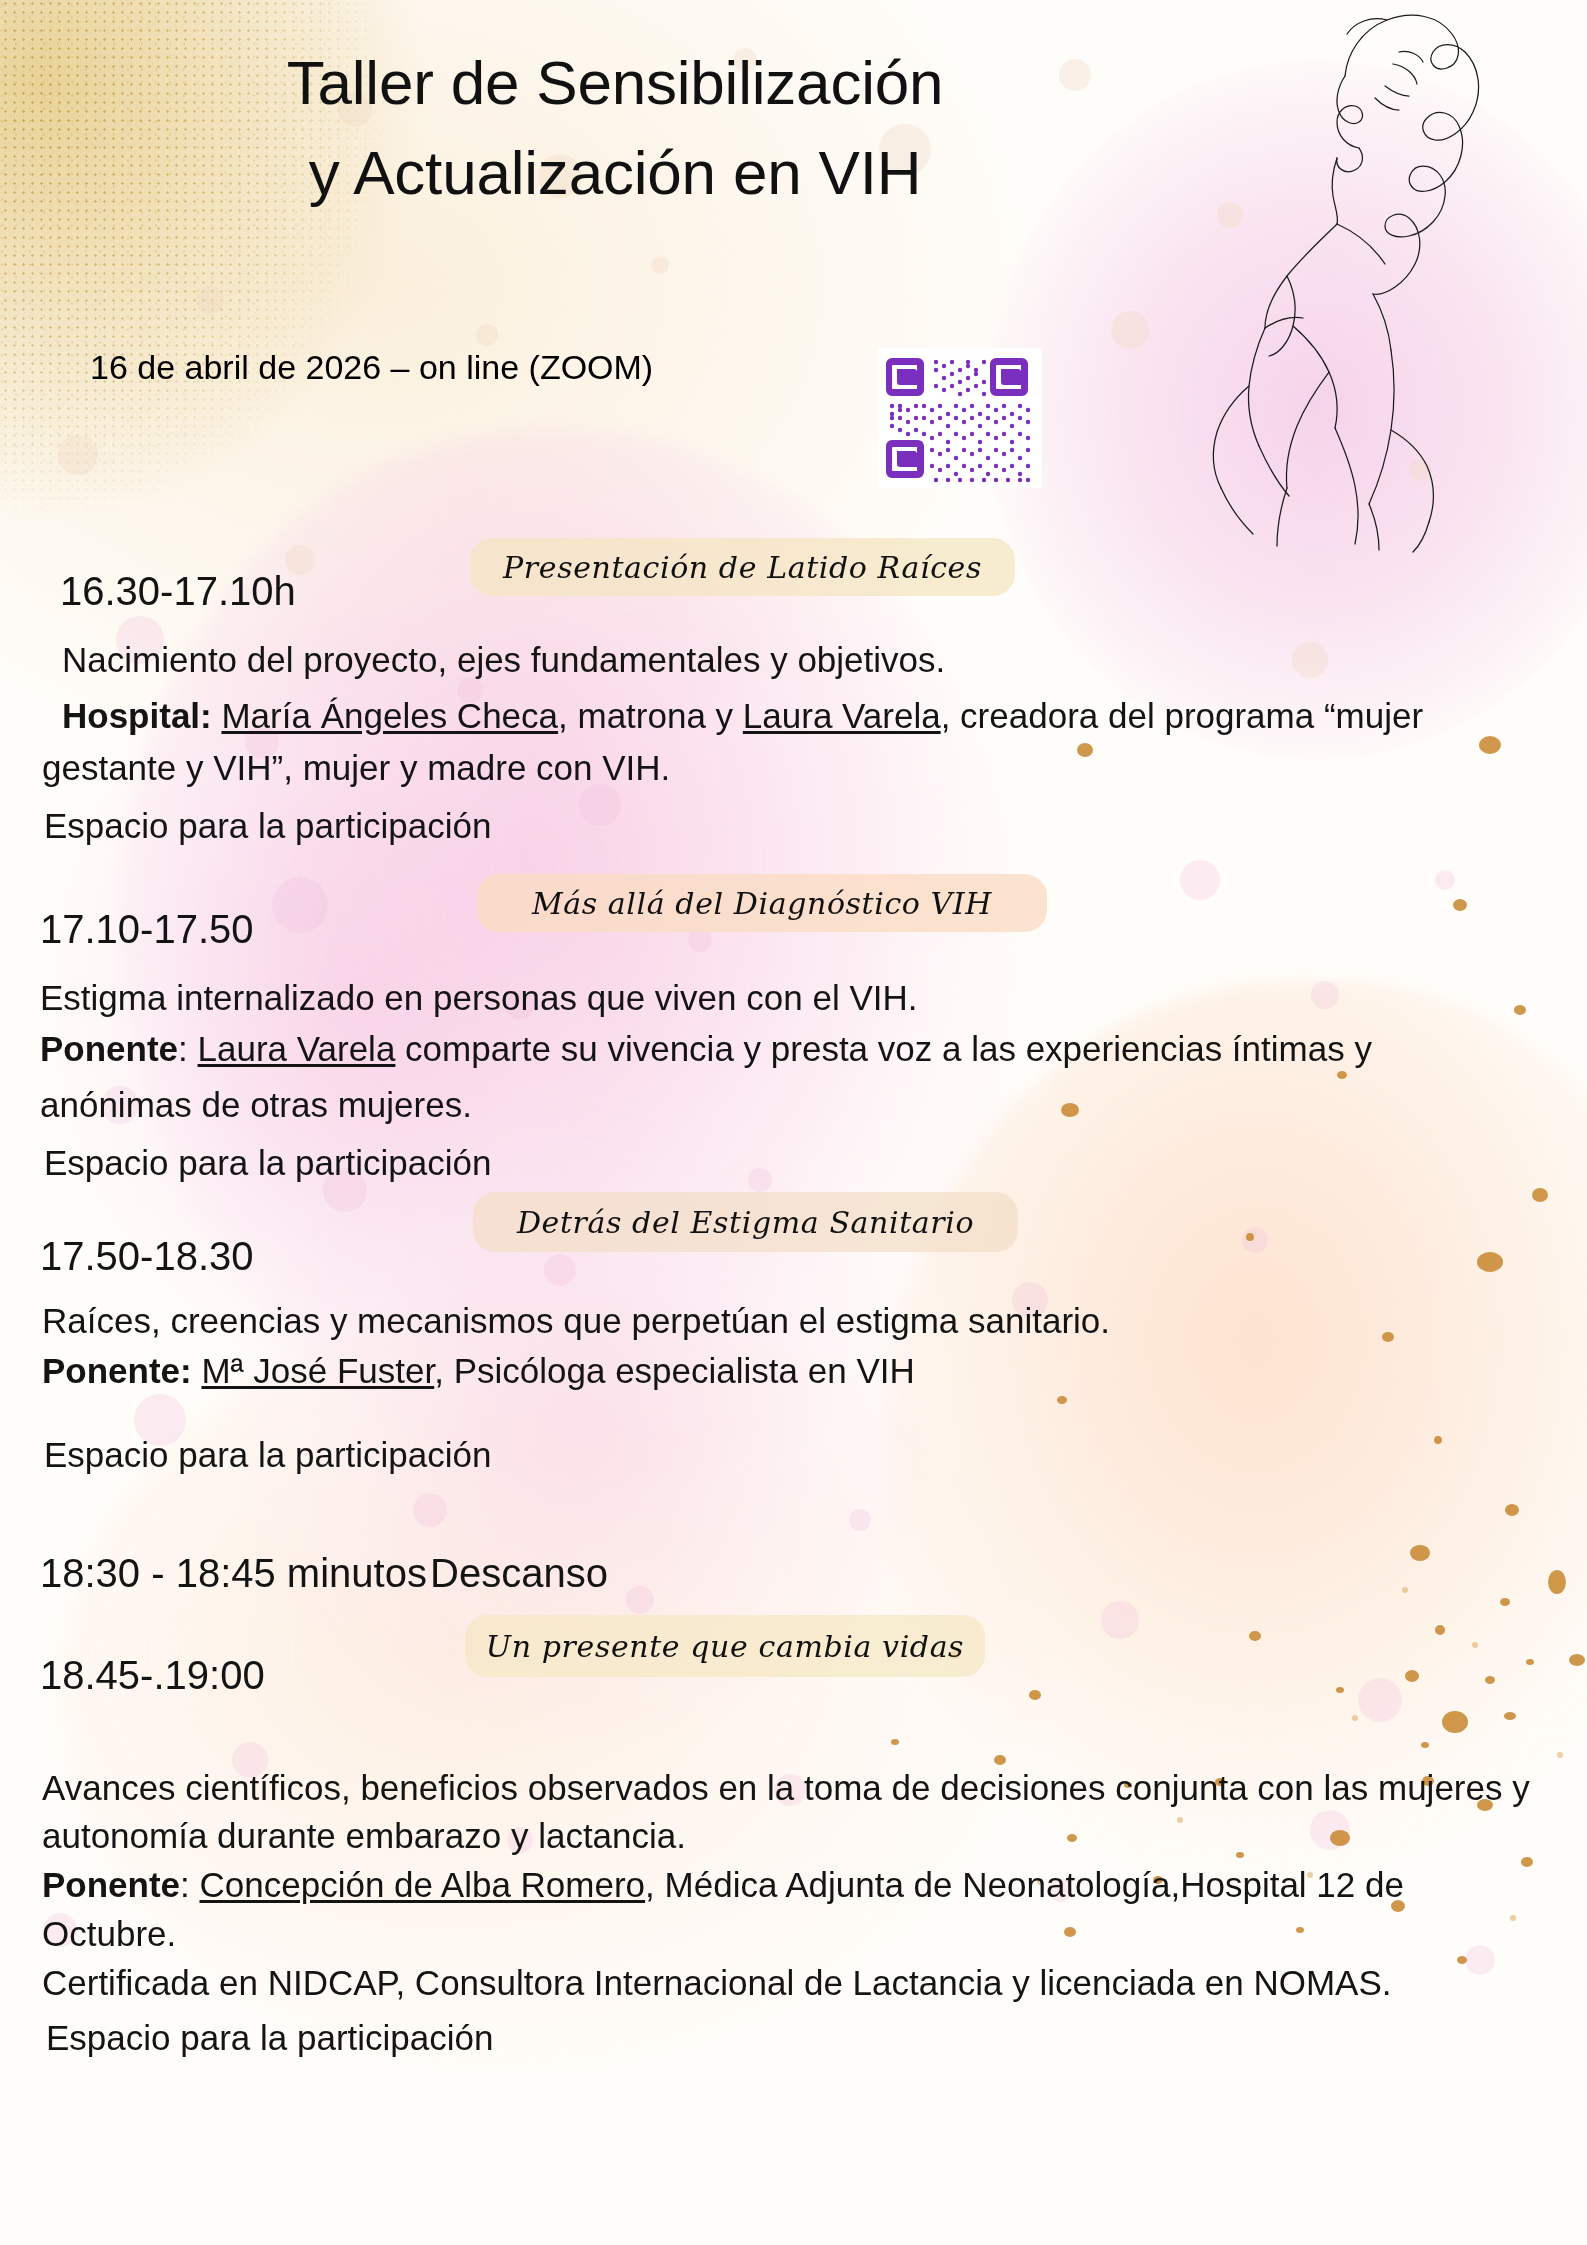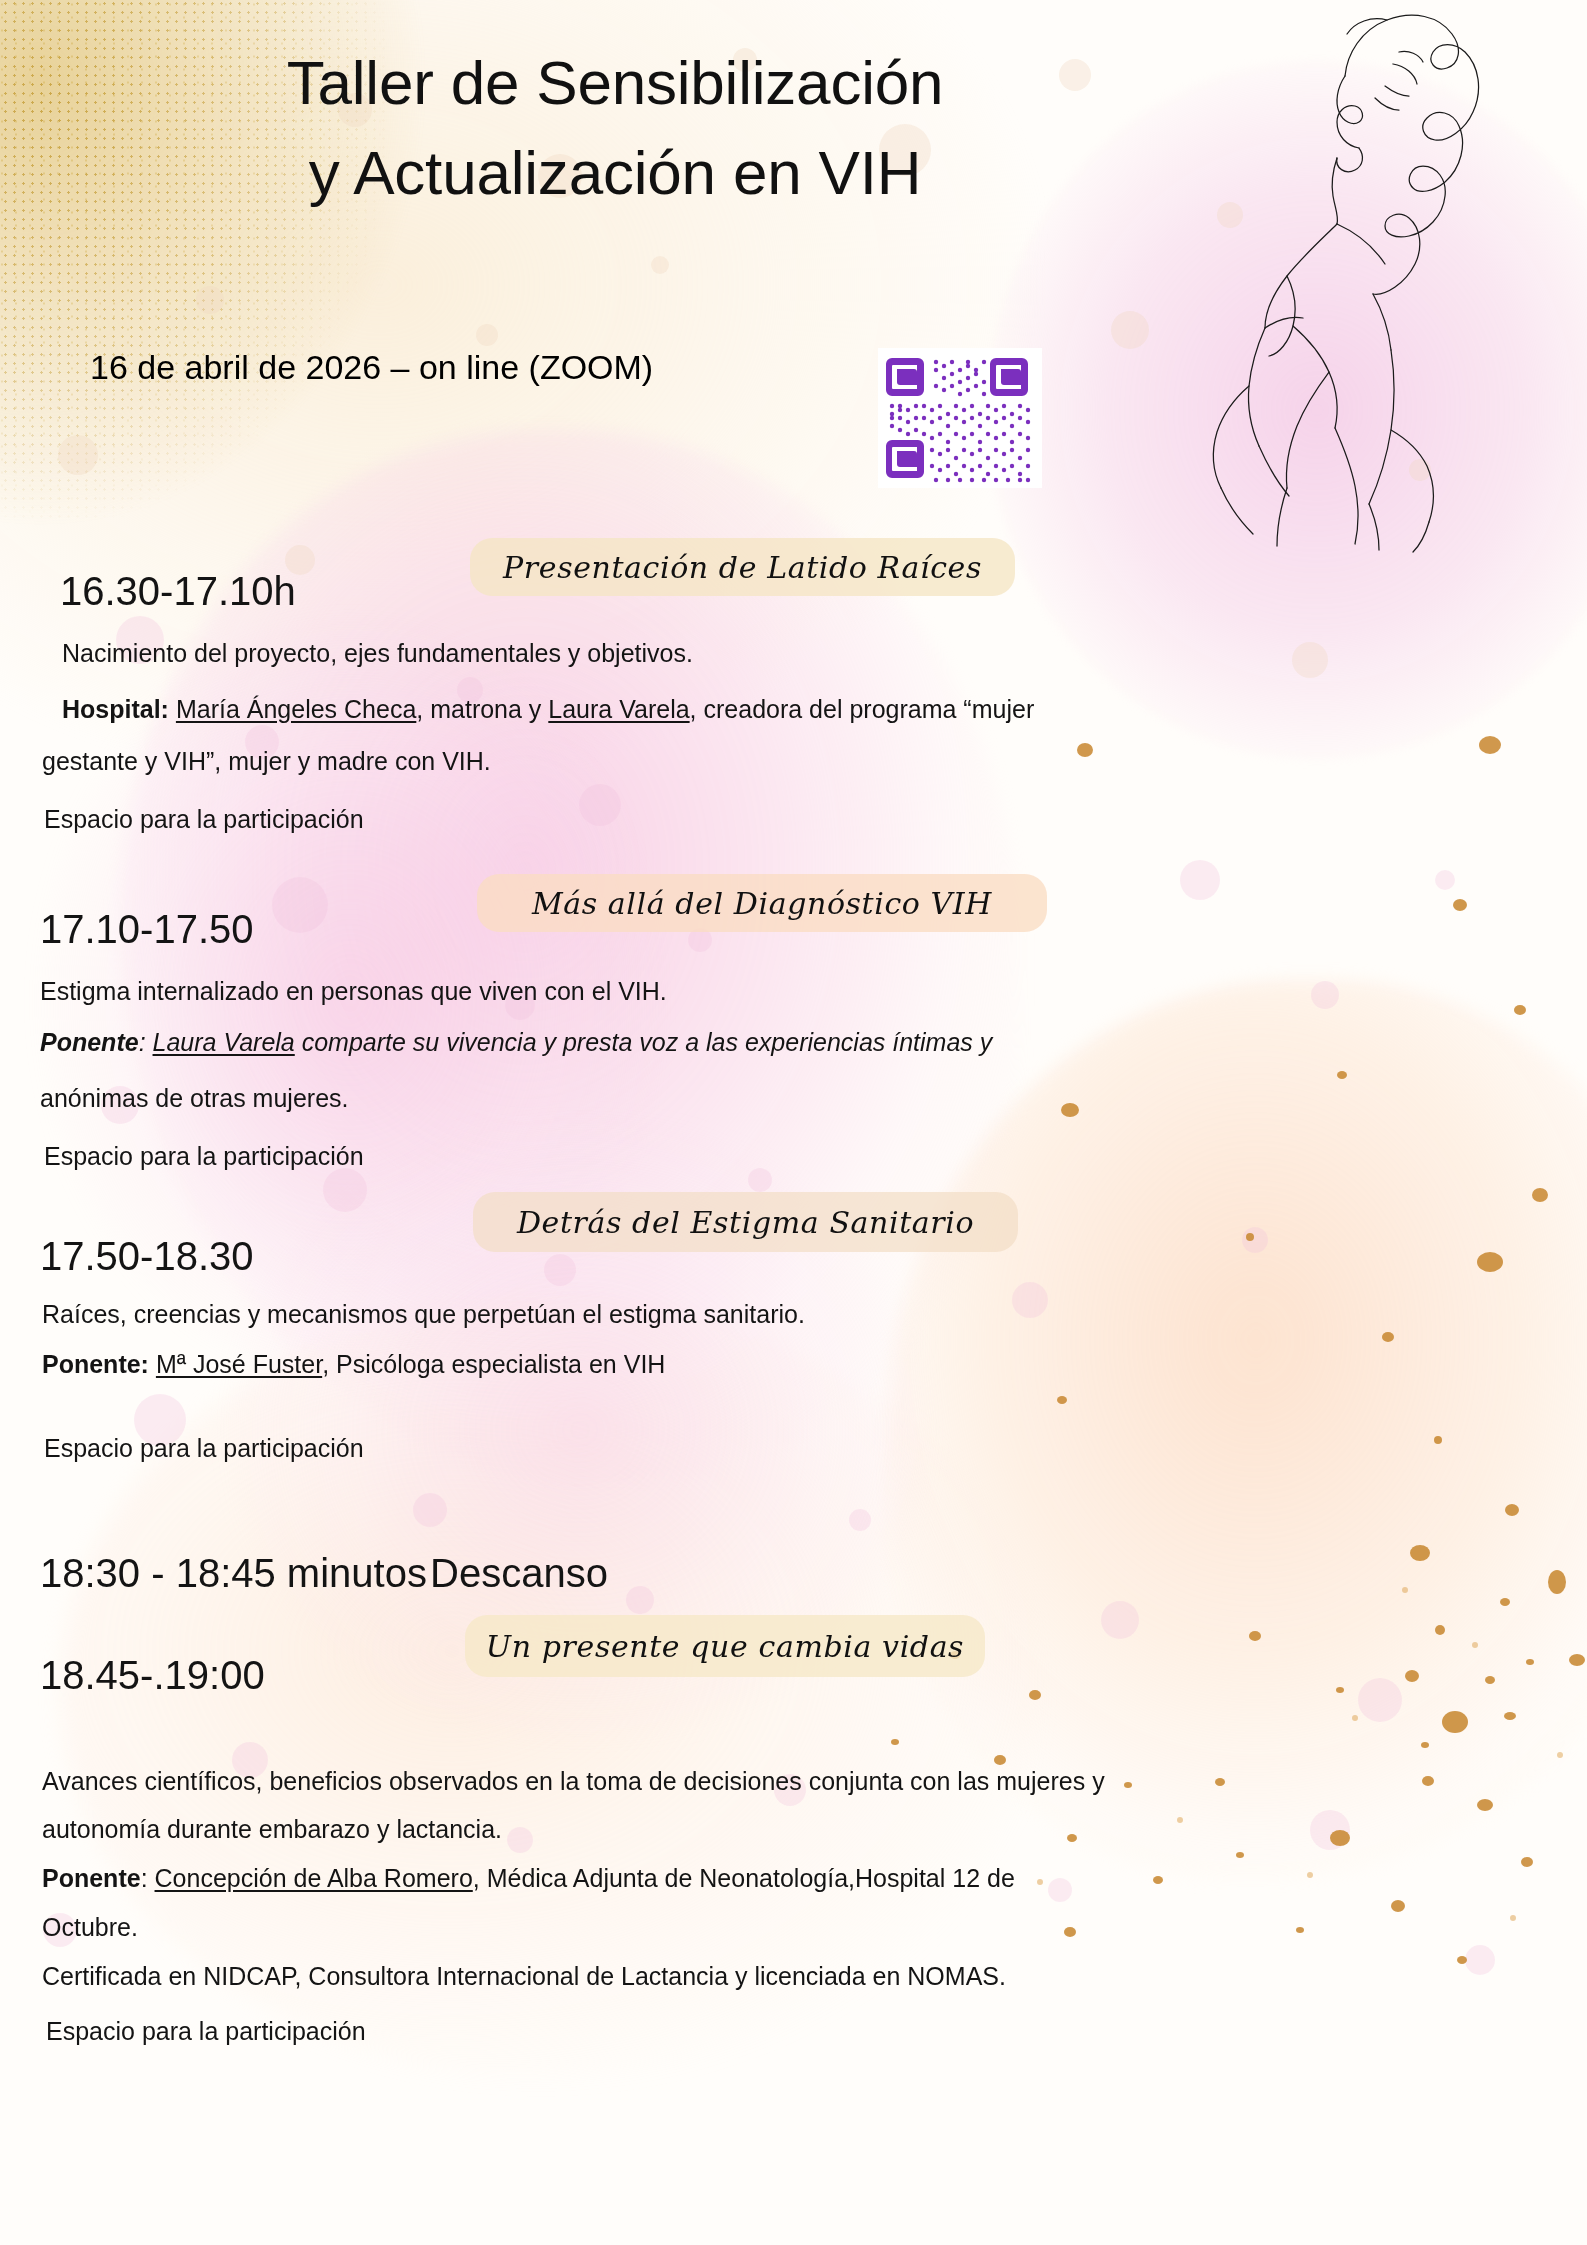--- a/index.html
+++ b/index.html
@@ -160,21 +160,21 @@
     white-space: nowrap;
     letter-spacing: .6px;
   }
   .chip.cream  { background: rgba(245,230,196,0.78); }
   .chip.peach  { background: rgba(250,220,195,0.78); }
   .chip.peach2 { background: rgba(243,222,198,0.72); }
   .chip.cream2 { background: rgba(246,232,200,0.80); }
 
   .body-line {
     position: absolute;
-    font-size: 25px;
+    font-size: 35px;
     color: #141414;
     line-height: 1.34;
     white-space: nowrap;
   }
   .body-line b { font-weight: 700; }
   .body-line u { text-decoration: underline; text-underline-offset: 3px; }
 
   
   .footer { position: absolute; left: 0; top: 2000px; width: 1587px; height: 245px; }
 </style>
@@ -508,21 +508,21 @@
         <div class="body-line" style="left:42px; top:745px;">gestante y VIH”, mujer y madre con VIH.</div>
         <div class="body-line" style="left:44px; top:803px;">Espacio para la participación</div>
       </div>
 
       <div class="row">
         <div class="time" style="left:40px; top:891px;">17.10-17.50</div>
         <div class="chip peach" style="left:477px; top:874px; width:570px; height:58px;">Más allá del Diagnóstico VIH</div>
 
         <div class="body-line" style="left:40px; top:975px;">Estigma internalizado en personas que viven con el VIH.</div>
 
-        <div class="body-line" style="left:40px; top:1026px;font-style:italic;">
+        <div class="body-line" style="left:40px; top:1026px;">
           <b>Ponente</b><span>: </span><u>Laura Varela</u><span> comparte su vivencia y presta voz a las experiencias íntimas y</span>
         </div>
 
         <div class="body-line" style="left:40px; top:1082px;">anónimas de otras mujeres.</div>
         <div class="body-line" style="left:44px; top:1140px;">Espacio para la  participación</div>
       </div>
 
       <div class="row">
         <div class="time" style="left:40px; top:1218px;">17.50-18.30</div>
         <div class="chip peach2" style="left:473px; top:1192px; width:545px; height:60px;">Detrás del Estigma Sanitario</div>

